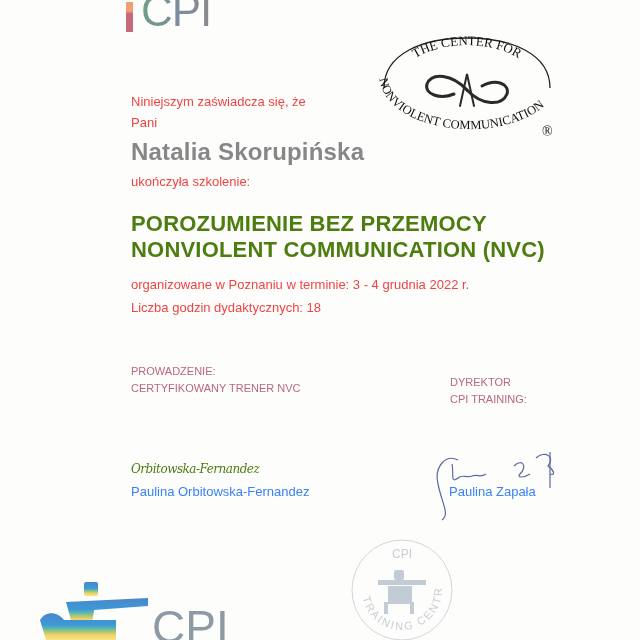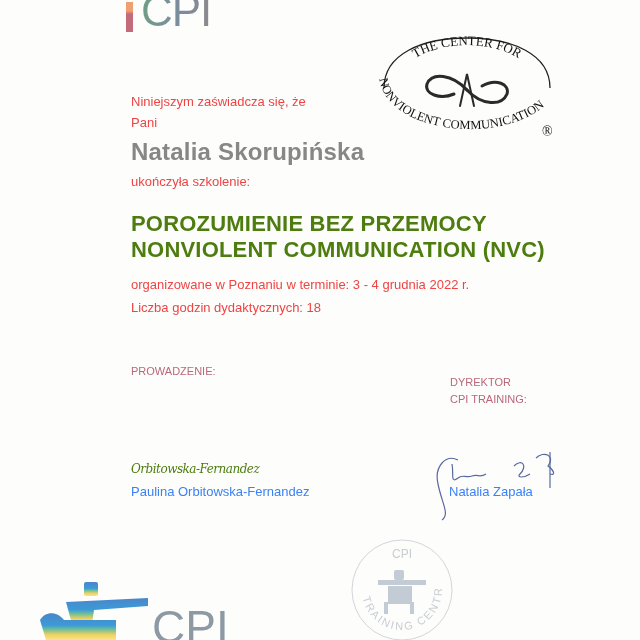--- a/index.html
+++ b/index.html
@@ -62,39 +62,40 @@
 <div class="abs line" style="top:174px">ukończyła szkolenie:</div>
 
 <div class="abs title" style="top:210px">POROZUMIENIE BEZ PRZEMOCY</div>
 <div class="abs title" style="top:236px">NONVIOLENT COMMUNICATION (NVC)</div>
 
 <div class="abs line" style="top:277px">organizowane w Poznaniu w terminie: 3 - 4 grudnia 2022 r.</div>
 <div class="abs line" style="top:300px">Liczba godzin dydaktycznych: 18</div>
 
 <div class="abs rose" style="left:131px; top:363px">
   <div>PROWADZENIE:</div>
+  <div>CERTYFIKOWANY TRENER NVC</div>
 </div>
 <div class="abs rose" style="left:450px; top:374px">
   <div>DYREKTOR</div>
   <div>CPI TRAINING:</div>
 </div>
 
 <div class="abs" style="left:131px; top:462px; font-family:'DejaVu Serif', serif; font-style:italic; font-size:12px; color:#4d7c0f; letter-spacing:-0.5px;">Orbitowska-Fernandez</div>
 <div class="abs sig-name" style="left:131px; top:484px">Paulina Orbitowska-Fernandez</div>
 
 <svg class="abs" style="left:428px; top:444px" width="140" height="80" viewBox="0 0 140 80">
   <g fill="none" stroke="#5a6aa0" stroke-width="1.2">
     <path d="M30,16 C18,10 6,22 10,40 C14,60 22,70 14,76"></path>
     <path d="M24,20 C26,30 22,40 30,34 C34,30 38,34 44,32 C50,30 52,34 58,30"></path>
     <path d="M86,22 C94,14 100,22 92,30 C88,34 96,34 102,30"></path>
     <path d="M108,14 C116,6 128,12 120,22 C126,26 128,32 122,30"></path>
     <path d="M122,8 L122,44"></path>
   </g>
 </svg>
-<div class="abs sig-name" style="left:449px; top:484px">Natalia Zapała</div>
+<div class="abs sig-name" style="left:449px; top:484px">Paulina Zapała</div>
 
 <svg class="abs stamp" viewBox="0 0 108 108">
   <defs>
     <path id="stRing" d="M54,54 m-40,0 a40,40 0 1 0 80,0"></path>
   </defs>
   <circle cx="54" cy="54" r="50" fill="none" stroke="#d2d6da" stroke-width="1"></circle>
   <text x="54" y="22" font-size="12" fill="#c9cdd2" text-anchor="middle">CPI</text>
   <text font-size="11" fill="#c9cdd2" letter-spacing="2">
     <textPath href="#stRing" startOffset="6%">TRAINING CENTRE</textPath>
   </text>

